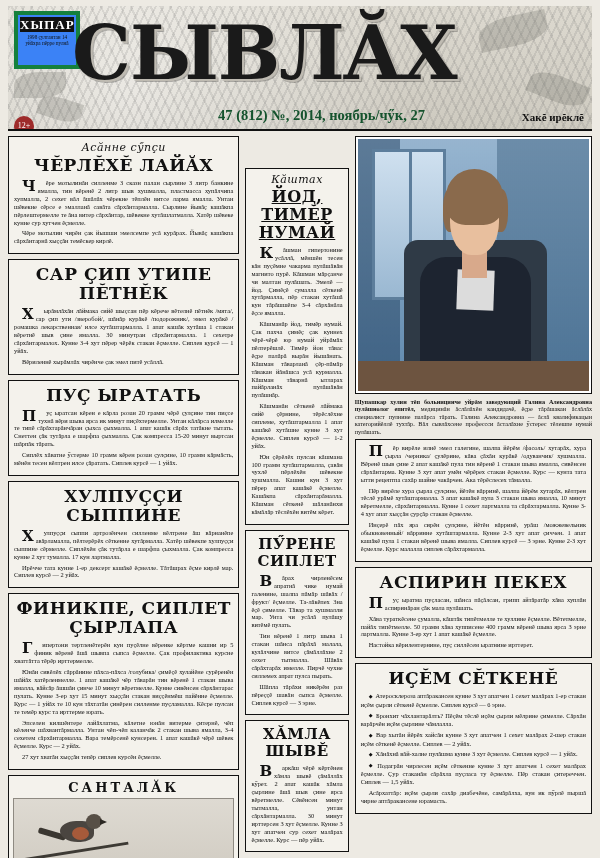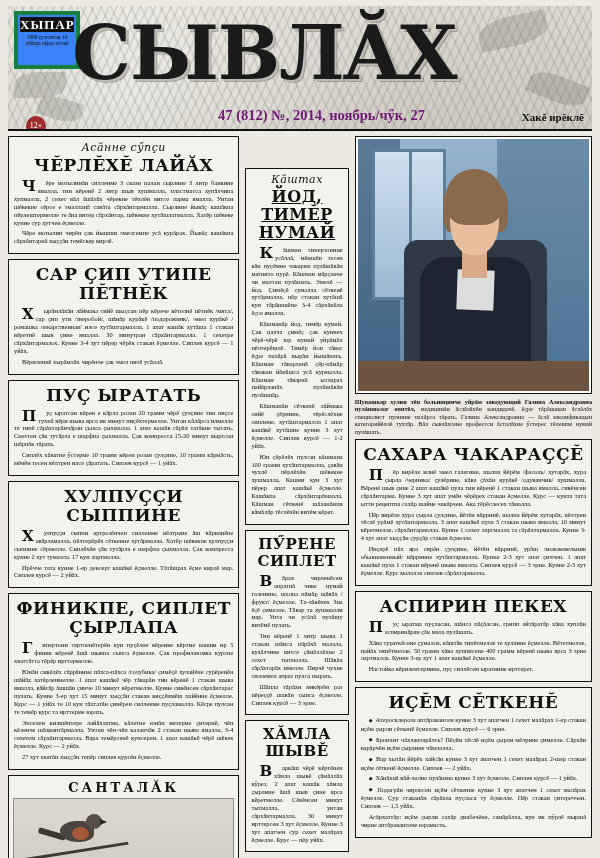--- a/index.html
+++ b/index.html
@@ -57,25 +57,25 @@
     font-weight:bold;
     font-size:74px;
     line-height:86px;
     letter-spacing:-1px;
     color:#1a1a1a;
     text-shadow: 2px 2px 0 #bfbbb2, 3px 3px 0 rgba(0,0,0,.25);
   }
   .mast-circle {
     position:absolute; left:6px; top:110px; width:20px;height:20px;
     border-radius:50%; background:#9e2b2b; color:#fff; font-size:8px;
-    text-align:center; line-height:20px; z-index:6;margin-left:12px;
+    text-align:center; line-height:20px; z-index:6;
   }
   .mast-issue {
     position:absolute; left:210px; bottom:5px; z-index:6;
-    font-size:14.5px; font-weight:bold; color:#701a75;
+    font-size:14.5px; font-weight:bold; color:#14532d;
   }
   .mast-right {
     position:absolute; right:8px; bottom:6px; z-index:6;
     font-size:11px; font-weight:bold;padding-left:8px;
   }
 
   
   .cols { display:flex; gap:6px; margin-top:5px; height:718px; }
   .col1 { width:233px; }
   .col2 { width:104px;margin-top:32px; }
@@ -351,21 +351,20 @@
           <div class="ph-head"></div>
           <div class="ph-hair"></div>
           <div class="ph-desk"></div>
         </div>
       </div>
       <div class="caption">
         <b>Шупашкар хулин тĕп больницинче уйрăм заведующий Галина Александровна пулăшнолог епитĕл,</b><span> медицинăн ăслăлăхĕн кандидачĕ, ĕçре тăрăшакан ăслăлăх специалист пулнине палăрса тăрать. Галина Александровна — ăслă квалификацын категорийĕллĕ тухтăр. Вăл сывлăхсене профессси ăсталăхне ӳстерес тĕлешпе нумай пулăшать.</span>
       </div>
 
       <div class="sect">
-        <h2 class="head">САХАРА ЧАКАРАÇÇĔ</h2>
         <div class="body-text">
           <p class="first">Пĕр вирĕле илнĕ эмел галегине, шалпа йĕрĕм /фасоль/ хутарăх, хура çырла /черника/ çулĕрине, кăва çăхăн курăкĕ /одуванчик/ хушмалла. Вĕренĕ шыв çине 2 апат кашăкĕ пула тин вĕренĕ 1 стакан шыва ямалла, сивĕнсен сăрхăнтарма. Кунне 3 хут апат умĕн чĕрĕрех стакан ĕçмелле. Курс — кунта тата ытти рецептпа сахăр шайне чакăрчен. Ака тĕрĕслесех тăмалла.</p>
           <p>Пĕр вирĕле хура çырла çулçине, йĕтĕн вăрринĕ, шалпа йĕрĕм хутарăх, вĕлтрен тĕслĕ урăмĕ хутăштармалла. 3 апат кашăкĕ пула 3 стакан шыва ямалла, 10 минут вĕретмелле, сăрхăнтармалла. Кунне 1 сехет лартмалла та сăрăхтармалла. Кунне 3-4 хут апат хыççăн çурçăр стакан ĕçмелле.</p>
           <p>Инçерĕ пăх яра сирĕн çулçине, йĕтĕн вăрринĕ, урăш /можжевельник обыкновенный/ вăрринне хутăштармалла. Кунне 2-3 хут апат çиччен. 1 апат кашăкĕ пула 1 стакан вĕренĕ шыва ямалла. Сиплев курсĕ — 3 эрне. Кунне 2-3 хут ĕçмелле. Курс малалла сиплев сăрăхтармалла.</p>
         </div>
       </div>
 
       <div class="sect">
         <h2 class="head">АСПИРИН ПЕКЕХ</h2>
         <div class="body-text">

